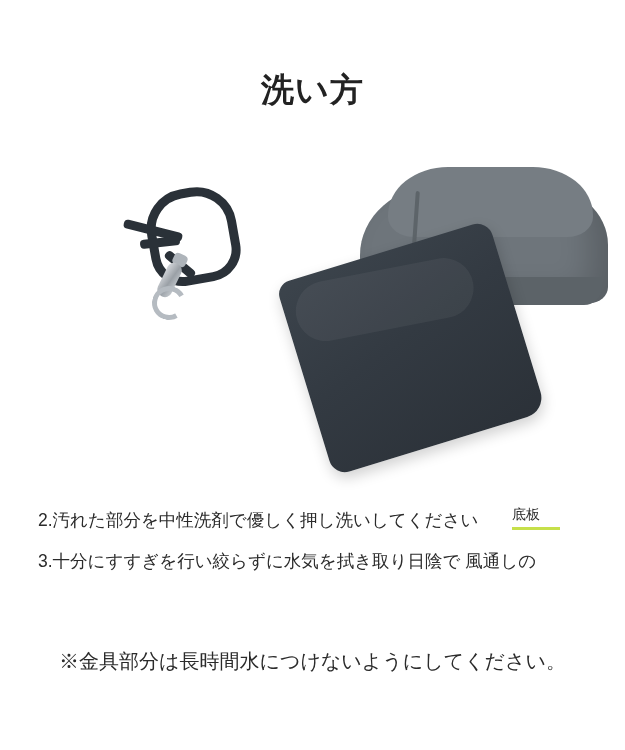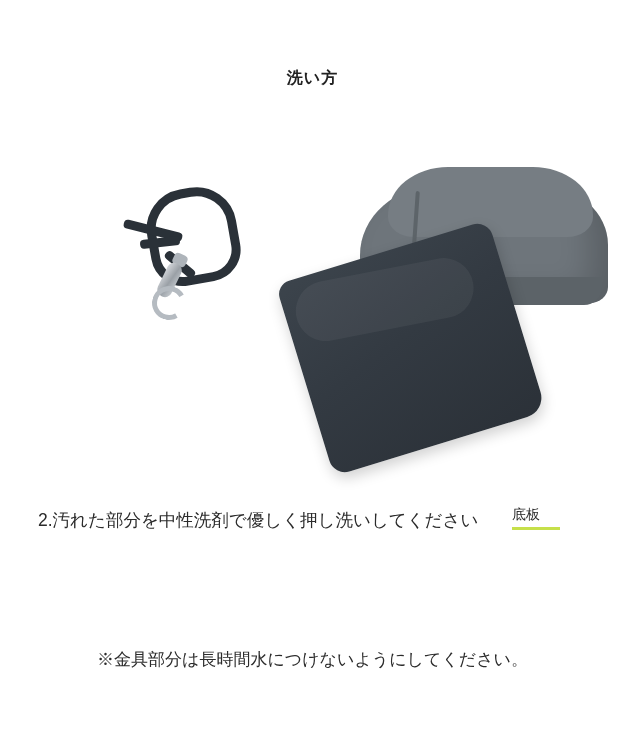--- a/index.html
+++ b/index.html
@@ -19,21 +19,21 @@
     position: relative;
     width: 625px;
     height: 750px;
   }
   .title {
     position: absolute;
     top: 68px;
     left: 0;
     width: 625px;
     text-align: center;
-    font-size: 16px;
+    font-size: 33px;
     font-weight: bold;
     letter-spacing: 1px;
     color: #222;
   }
   .step1 {
     position: absolute;
     top: 124px;
     left: 38px;
     font-size: 18px;
     letter-spacing: 0.2px;
@@ -246,21 +246,21 @@
   .step3 .indent {
     display: block;
     padding-left: 12px;
   }
   .note {
     position: absolute;
     top: 648px;
     left: 0;
     width: 625px;
     text-align: center;
-    font-size: 17px;
+    font-size: 20px;
     color: #2b2b2b;
   }
 </style>
 </head>
 <body>
 
 <div class="page">
 
   <div class="title">洗い方</div>
 
@@ -291,17 +291,18 @@
     <div class="caption cap-board">
       <span>底板</span>
       <span class="underline"></span>
     </div>
 
   </div>
 
   <div class="step2">2.汚れた部分を中性洗剤で優しく押し洗いしてください</div>
 
   <div class="step3">
+    <span>3.十分にすすぎを行い絞らずに水気を拭き取り日陰で 風通しの</span>
   </div>
 
   <div class="note">※金具部分は長時間水につけないようにしてください。</div>
 
 </div>
 
 </body></html>

